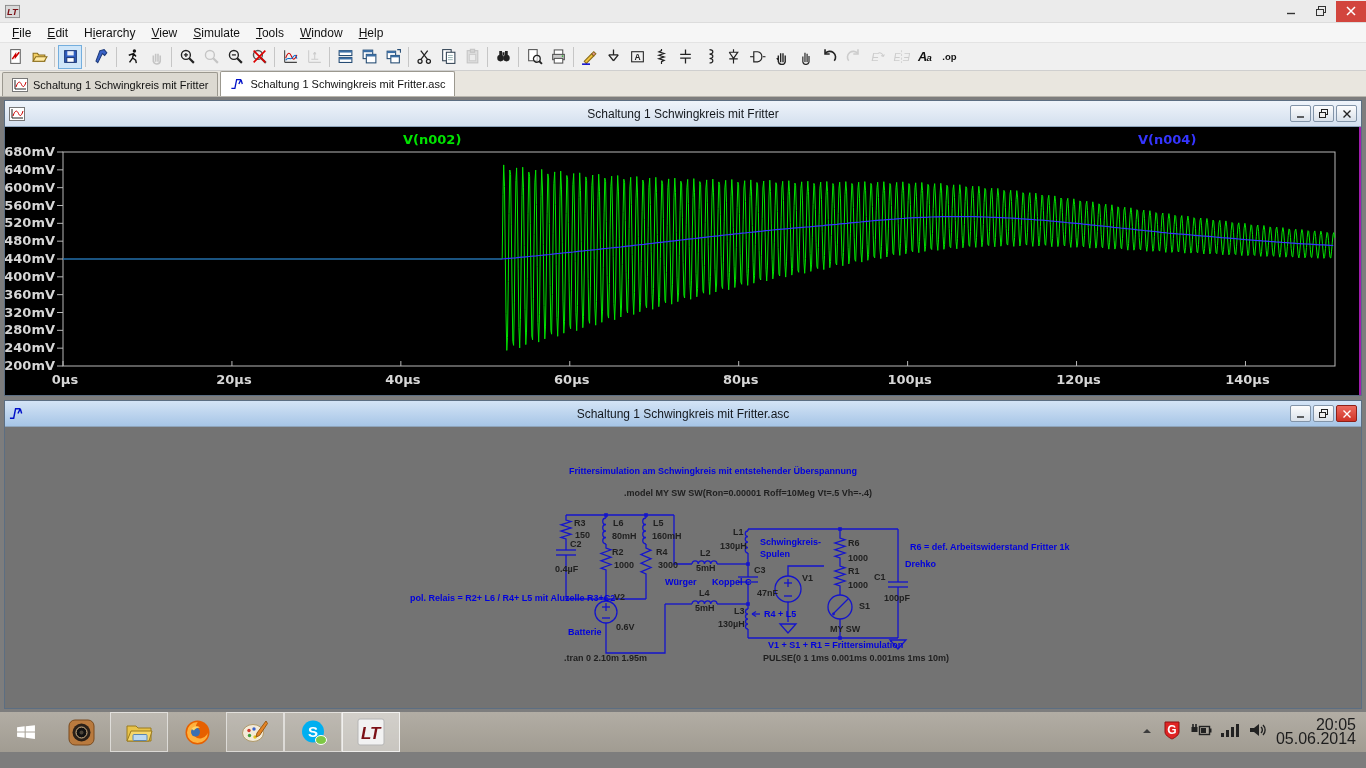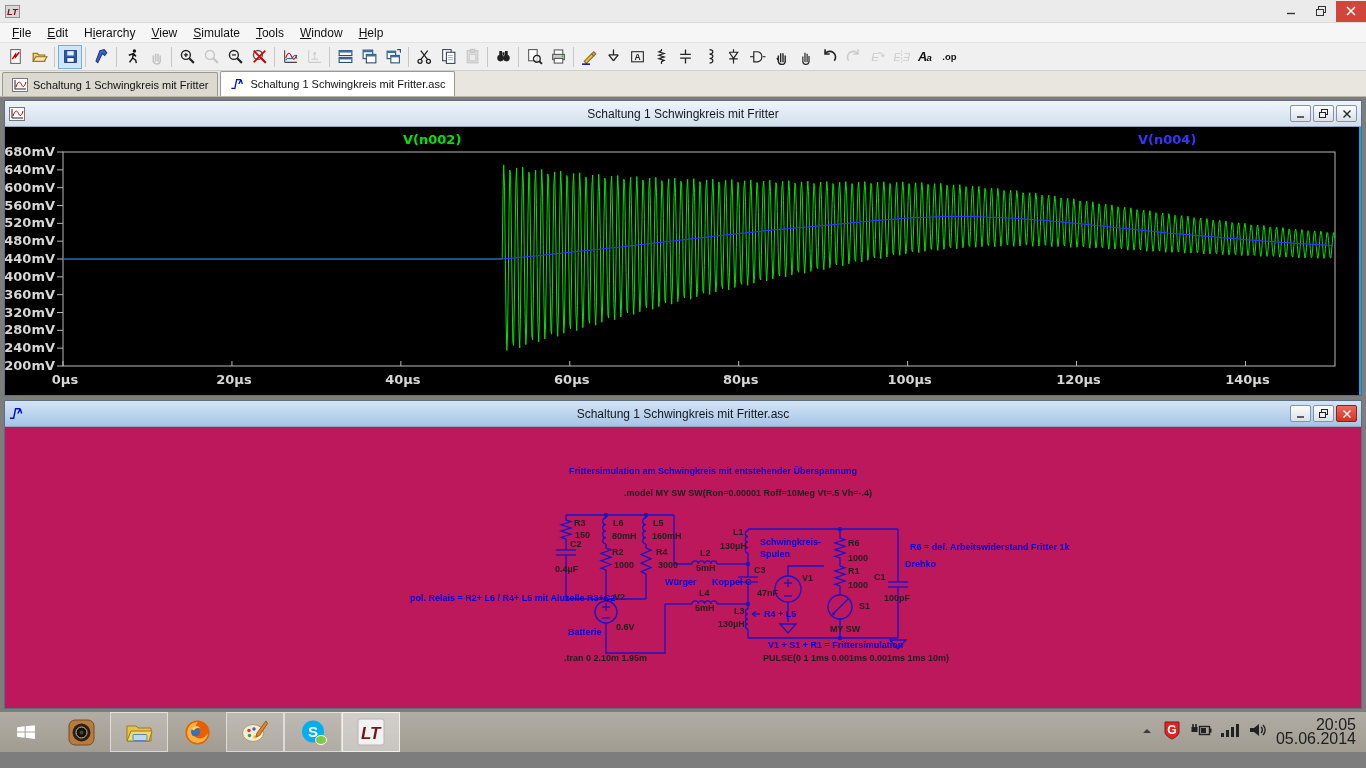--- a/index.html
+++ b/index.html
@@ -44,22 +44,22 @@
             border-bottom:1px solid #8ea4bb; }
   .mtitle.inactive { background:linear-gradient(#eff4fa,#d3dfee); }
   .mtitle.active   { background:linear-gradient(#d4e4f6,#a6c5e6); }
   .mtitle .mtext { position:absolute; left:0; right:0; text-align:center; font-size:12px; color:#14181d; }
   .mbtns { margin-left:auto; display:flex; gap:2px; z-index:2; }
   .mbtn { width:21px; height:17px; border:1px solid #8294a8; border-radius:2px;
           background:linear-gradient(#fdfdfd,#d9e1ea); display:flex; align-items:center; justify-content:center; }
   .mbtn.red { background:linear-gradient(#ec6a5e,#d03428); border-color:#8d2018; }
   .mbody { position:relative; }
 
-  #plot-body { background:#0ea5e9; }
-  #schem-body { background:#be185d; }
+  #plot-body { background:#a21caf; }
+  #schem-body { background:#737373; }
 
   
   .statusbar { height:16px; background:#f0f0f0; border-top:1px solid #cfcfcf;
                font-size:11px; color:#111; padding-left:5px; display:flex; align-items:center; }
   .taskbar { height:40px; background:linear-gradient(#b2ada4,#a19c92); display:flex; align-items:center; }
   .tcell { width:58px; height:40px; display:flex; align-items:center; justify-content:center; }
   .tcell.start { width:52px; }
   .tcell.open { border:1px solid rgba(255,255,255,.55); background:rgba(255,255,255,.16); }
   .tcell.activeapp { background:rgba(255,255,255,.42); border:1px solid rgba(255,255,255,.7); }
   .tray { margin-left:auto; display:flex; align-items:center; gap:8px; padding-right:10px; }

